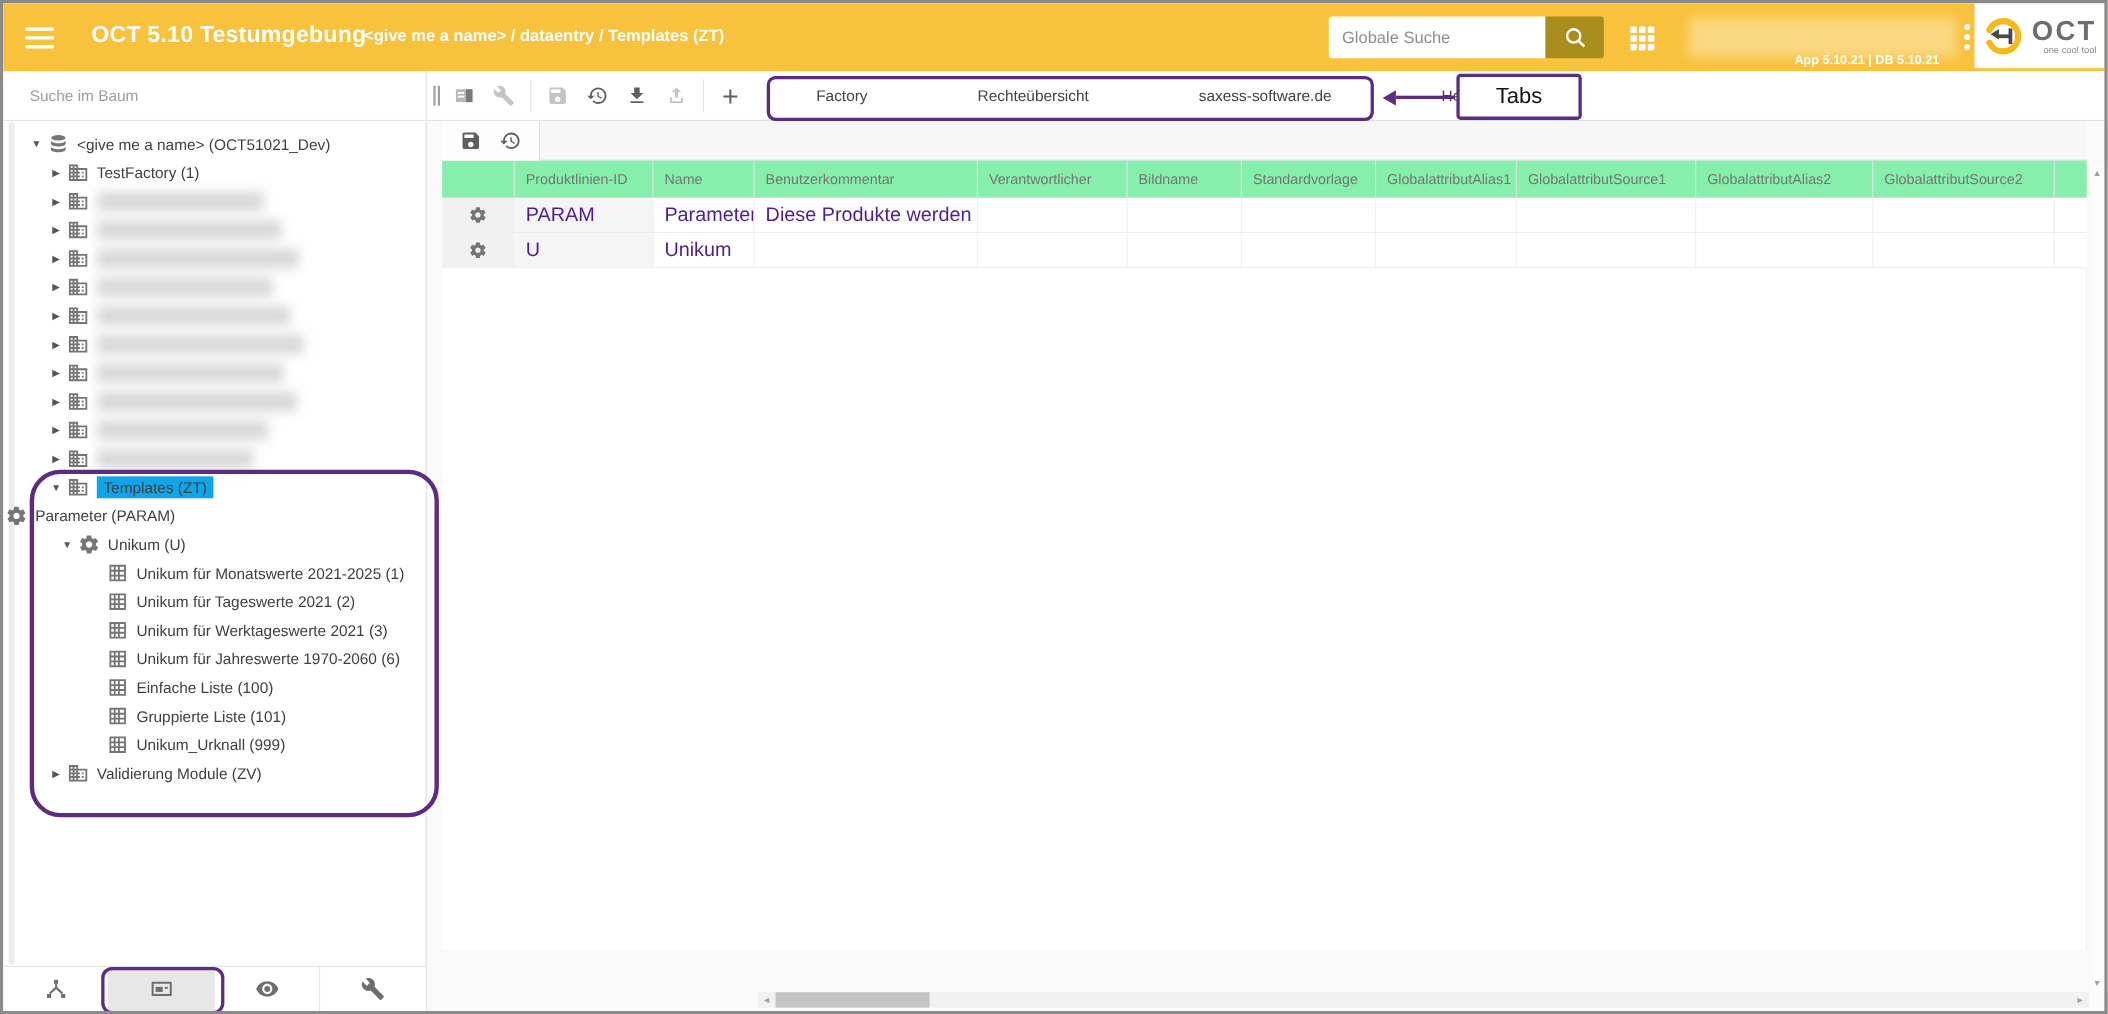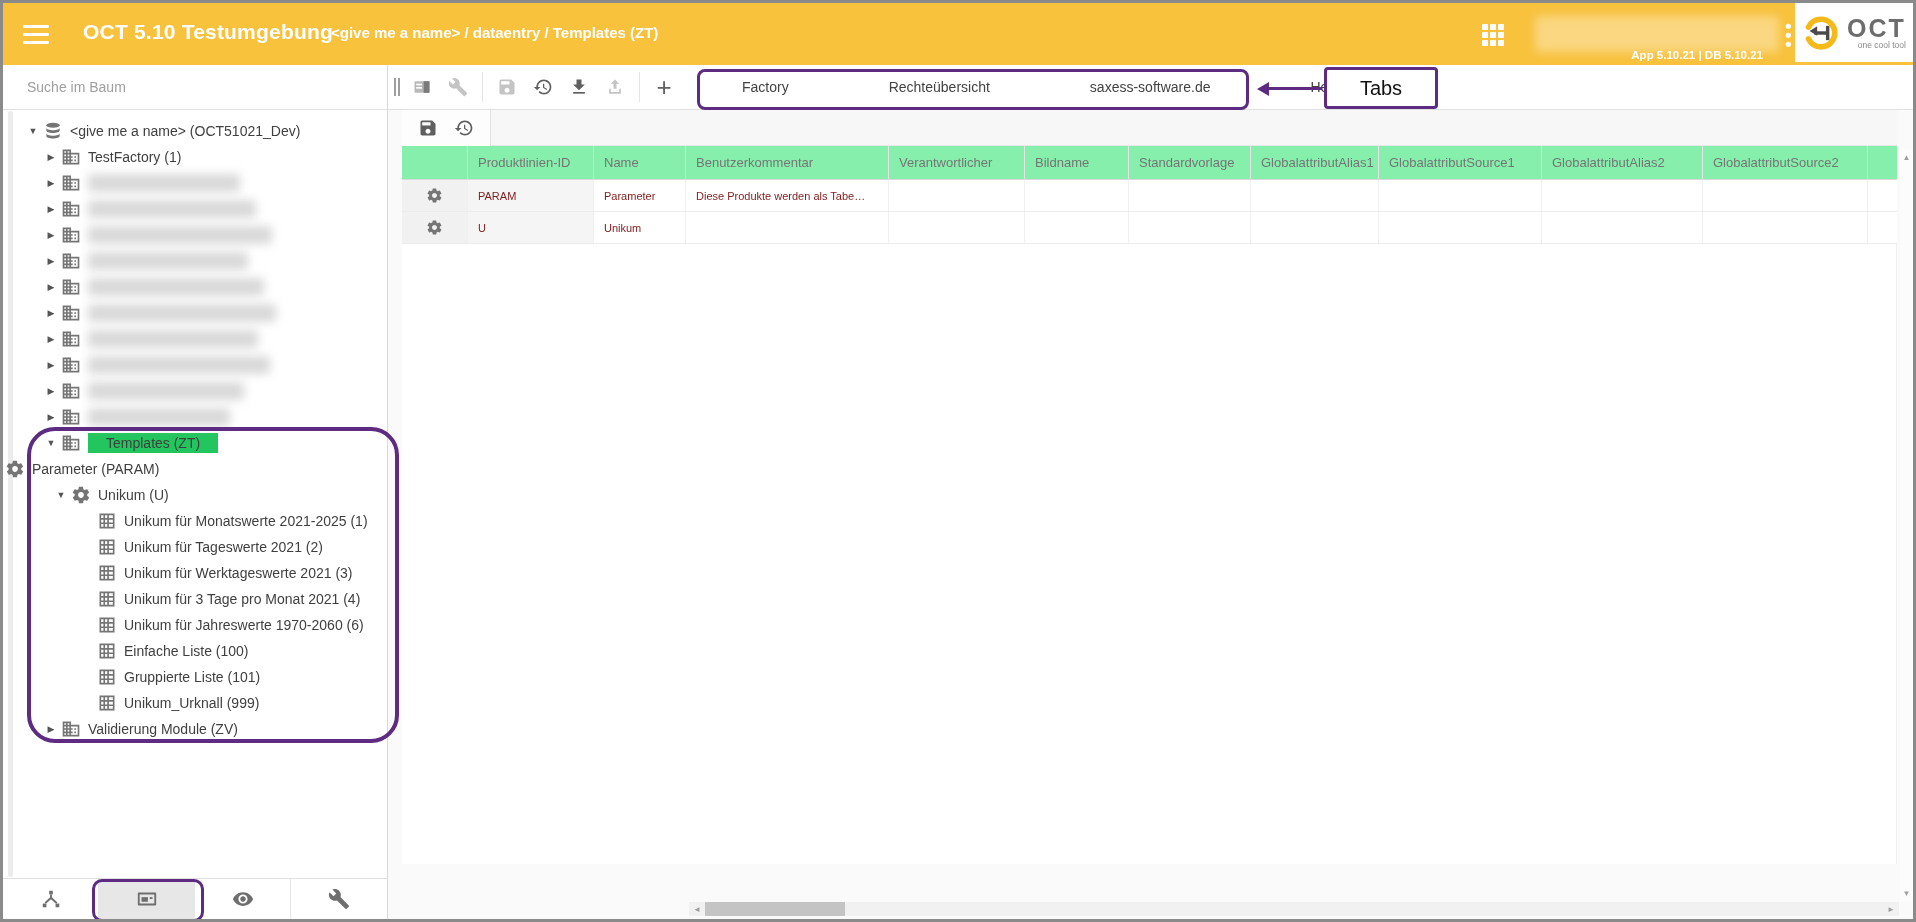--- a/index.html
+++ b/index.html
@@ -34,21 +34,21 @@
   .sidebar { position:relative; width:385px; background:#fff; border-right:1px solid #d8d8d8; flex:none; }
   .tree-search { height:45px; border-bottom:1px solid #e2e2e2; display:flex; align-items:center; padding-left:24px; }
   .tree-search input { border:none; outline:none; font-size:14px; width:300px; color:#be185d; font-family:inherit; }
   .tree-search input::placeholder { color:#9e9e9e; }
   .side-scroll { position:absolute; left:5px; top:46px; bottom:42px; width:5px; background:#ececec; border-radius:3px; }
   .tree { position:absolute; left:0; top:45px; right:0; bottom:41px; overflow:hidden; padding-top:8px; }
   .trow { height:26px; display:flex; align-items:center; font-size:14px; color:#3f3f3f; cursor:pointer; white-space:nowrap; }
   .trow .tw { width:16px; flex:none; text-align:center; font-size:9px; color:#555; }
   .trow .tic { width:20px; height:20px; flex:none; margin:0 7px 0 2px; }
   .lvl0 { padding-left:22px; } .lvl1 { padding-left:40px; } .lvl2 { } .lvl3 { padding-left:92px; }
-  .tlabel.hl { background:#22c55e; padding:2px 18px; }
+  .tlabel.hl { background:#0ea5e9; padding:2px 6px; }
   .blurbar { height:18px; background:#d9d9d9; border-radius:3px; filter:blur(5px); }
 
   .side-toolbar { position:absolute; left:0; bottom:0; right:0; height:41px; border-top:1px solid #e0e0e0; display:flex; background:#fff; }
   .side-toolbar .cell { width:96px; display:flex; align-items:center; justify-content:center; border-right:1px solid #e6e6e6; cursor:pointer; }
   .side-toolbar .cell:last-child { border-right:none; }
   .side-toolbar .cell.active { background:#e7e7e7; }
 
   
   .content { position:relative; flex:1; background:#fafafa; }
   .toolbar1 { height:45px; background:#fff; border-bottom:1px solid #e0e0e0; display:flex; align-items:center; }
@@ -59,21 +59,21 @@
   .plus { font-size:26px; color:#616161; font-weight:normal; line-height:20px; }
   .tabs { display:flex; margin-left:32px; height:45px;gap:44px; }
   .tab { padding:0 28px; display:flex; align-items:center; font-size:14px; color:#424242; cursor:pointer; }
 
   .gridwrap { position:absolute; left:14px; right:16px; top:45px; }
   .toolbar2 { height:36px; background:#f7f7f7; border-bottom:1px solid #e6e6e6; display:flex; align-items:center; }
   .toolbar2 .icell { display:flex; align-items:center; height:36px; padding:0 8px; background:#fdfdfd; border-right:1px solid #e2e2e2; }
   .ghead { display:flex; height:34px; background:#86efac; border-bottom:1px solid #d9d9d9; }
   .ghead .hc { display:flex; align-items:center; padding-left:10px; font-size:13px; color:#757575; border-right:1px solid #e4e4e4; flex:none; overflow:hidden; white-space:nowrap; }
   .grow { display:flex; height:32px; background:#fff; border-bottom:1px solid #ececec; }
-  .grow .c { display:flex; align-items:center; padding-left:10px; font-size:11px; color:#7f1d1d; border-right:1px solid #f0f0f0; flex:none; overflow:hidden; white-space:nowrap; }
+  .grow .c { display:flex; align-items:center; padding-left:10px; font-size:18px; color:#4c1d95; border-right:1px solid #f0f0f0; flex:none; overflow:hidden; white-space:nowrap; }
   .c.gearc { justify-content:center; padding-left:0; background:#f1f1f1; }
   .c.idc { background:#f5f5f5; }
   .w0{width:66px;} .w1{width:126px;} .w2{width:92px;} .w3{width:203px;} .w4{width:136px;} .w5{width:104px;}
   .w6{width:122px;} .w7{width:128px;} .w8{width:163px;} .w9{width:161px;} .w10{width:165px;}
   .wfill { flex:1; border-right:none !important; }
 
   
   .vscroll { position:absolute; right:0; top:85px; bottom:18px; width:13px; background:#fcfcfc; display:flex; flex-direction:column; justify-content:space-between; align-items:center; }
   .vscroll span { font-size:8px; color:#9e9e9e; padding:3px 0; cursor:pointer; }
   .hscroll { position:absolute; left:301px; right:14px; bottom:3px; height:14px; background:#f1f1f1; display:flex; align-items:center; }
@@ -167,20 +167,28 @@
 <div class="screen">
 
   <div class="appbar">
     <div class="hamburger">
         <span></span>
         <span></span>
         <span></span>
       </div>
     <div class="app-title">OCT 5.10 Testumgebung</div>
     <div class="breadcrumb">&lt;give me a name&gt; / dataentry / Templates (ZT)</div>
+    <div class="gsearch">
+      <input type="text" placeholder="Globale Suche" style="">
+      <button class="btn">
+          <svg class="ic big">
+            <use href="#i-search"></use>
+          </svg>
+        </button>
+    </div>
     <div class="apps">
         <i></i>
         <i></i>
         <i></i>
         <i></i>
         <i></i>
         <i></i>
         <i></i>
         <i></i>
         <i></i>
@@ -326,26 +334,20 @@
             <svg class="ic tic">
               <use href="#i-grid"></use>
             </svg>
             <span class="tlabel">Unikum für Tageswerte 2021 (2)</span>
           </div>
         <div class="trow lvl3">
             <svg class="ic tic">
               <use href="#i-grid"></use>
             </svg>
             <span class="tlabel">Unikum für Werktageswerte 2021 (3)</span>
-          </div>
-        <div class="trow lvl3">
-            <svg class="ic tic">
-              <use href="#i-grid"></use>
-            </svg>
-            <span class="tlabel">Unikum für 3 Tage pro Monat 2021 (4)</span>
           </div>
         <div class="trow lvl3">
             <svg class="ic tic">
               <use href="#i-grid"></use>
             </svg>
             <span class="tlabel">Unikum für Jahreswerte 1970-2060 (6)</span>
           </div>
         <div class="trow lvl3">
             <svg class="ic tic">
               <use href="#i-grid"></use>

